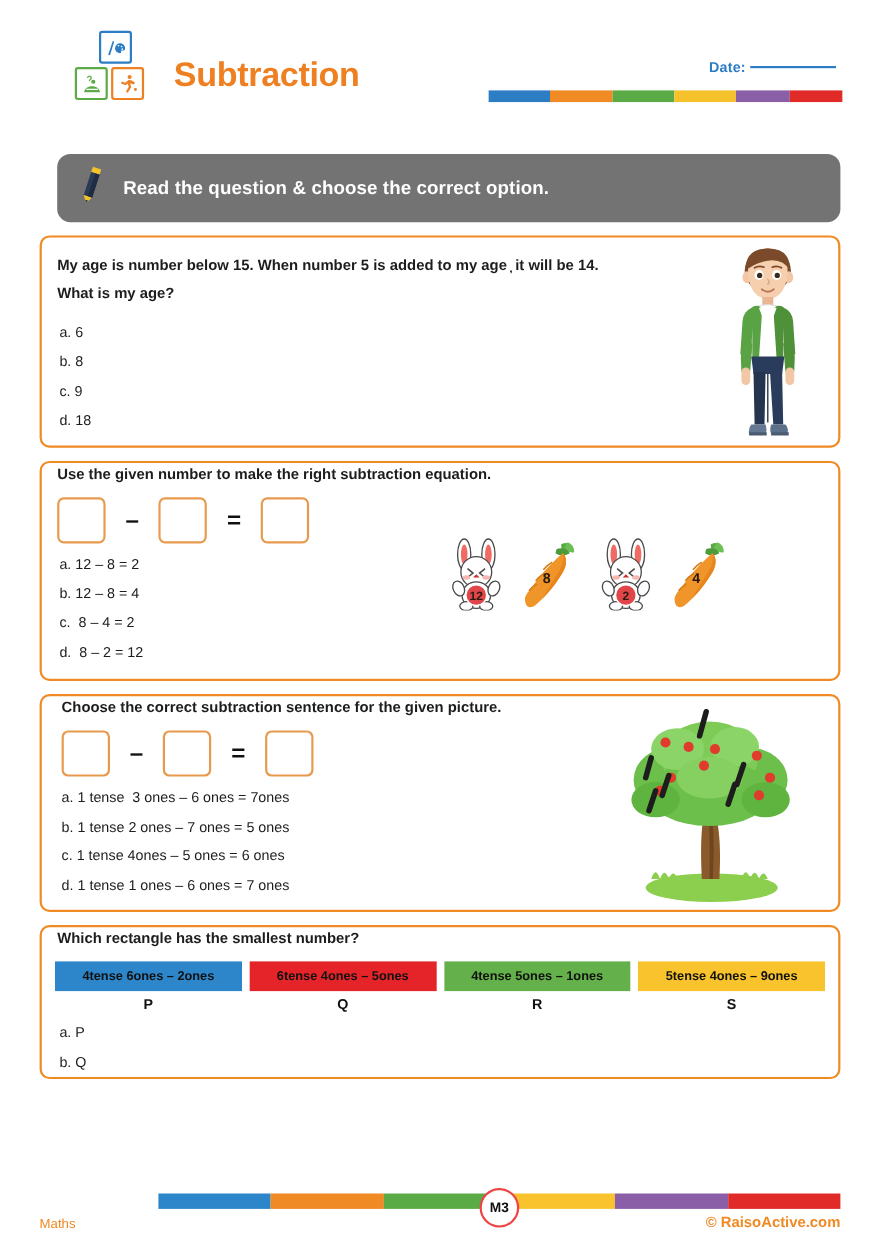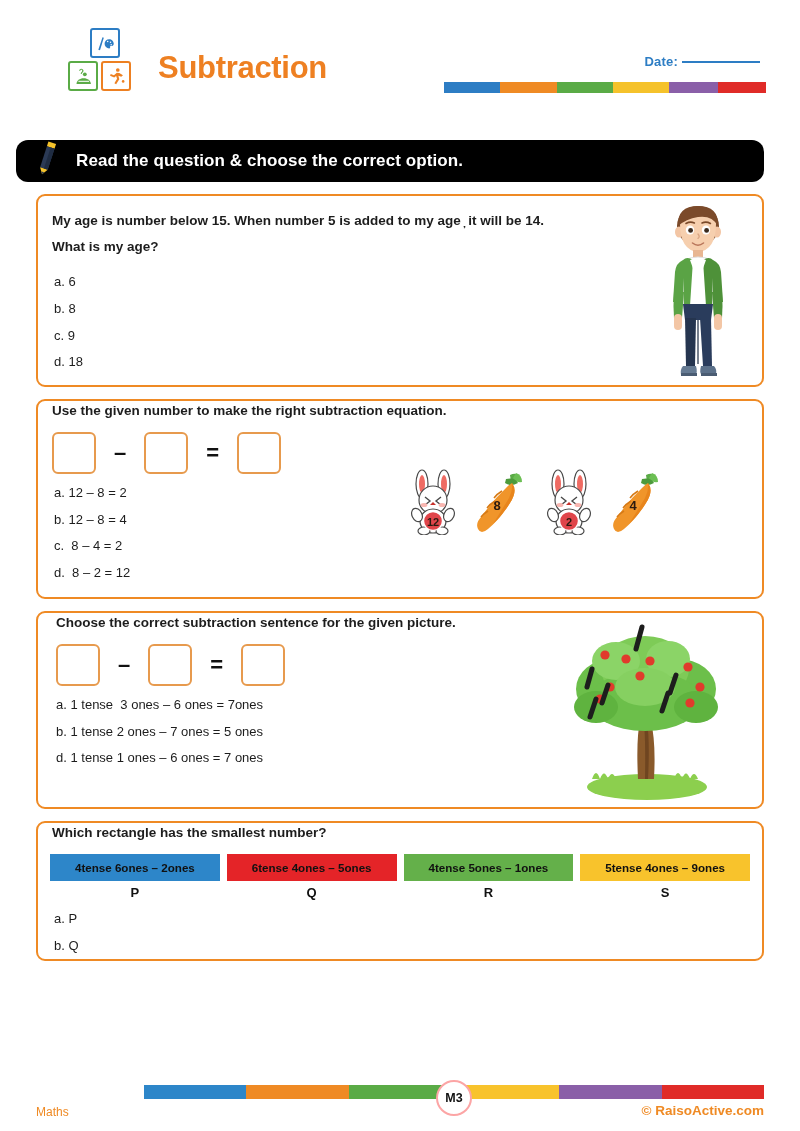--- a/index.html
+++ b/index.html
@@ -35,21 +35,21 @@
     margin-left: 4px; vertical-align: 3px;
   }
   .header-bar {
     position: absolute; right: 0; top: 58px; width: 322px; height: 11px;
     display: flex; overflow: hidden;
   }
   .header-bar span { height: 100%; }
 
   
   .banner {
-    margin: 16px 36px 0 16px; height: 42px; background: #000000;
+    margin: 16px 36px 0 52px; height: 62px; background: #737373;
     border-radius: 12px; display: flex; align-items: center; padding-left: 18px;
   }
   .banner-text {
     color: #ffffff; font-size: 17px; font-weight: bold; letter-spacing: 0.1px;
     margin-left: 16px;
   }
 
   
   .card {
     margin: 12px 36px 0 36px; border: 2px solid #ef8a24; border-radius: 9px;
@@ -101,21 +101,21 @@
   .animals { position: absolute; right: 96px; bottom: 62px; display: flex; align-items: flex-end; gap: 8px; }
   .tree { position: absolute; right: 22px; top: 6px; width: 190px; height: 185px; }
 
   
   .footer { position: absolute; left: 36px; right: 36px; bottom: 30px; height: 46px; }
   .footer-bar { position: absolute; left: 108px; right: 0; top: 6px; height: 14px; display: flex; }
   .footer-bar span { height: 100%; }
   .m-badge {
     position: absolute; left: 50%; top: -5px; transform: translateX(-50%);
     width: 36px; height: 36px; border-radius: 50%; background: #fff;
-    border: 2px solid #fca5a5; display: flex; align-items: center; justify-content: center;
+    border: 2px solid #ef4444; display: flex; align-items: center; justify-content: center;
     font-size: 12.5px; font-weight: bold; color: #111; z-index: 3;
   }
   .footer-left { position: absolute; left: 0; top: 26px; font-size: 12px; font-weight: normal; color: #ef8a24; }
   .footer-right { position: absolute; right: 0; top: 24px; font-size: 13.5px; font-weight: bold; color: #ef8a24; }
 </style>
 </head>
 <body>
 
 <div class="page">
 
@@ -329,20 +329,21 @@
     <div class="eq-row" style="padding-left:18px">
       <div class="eq-box"></div>
       <span class="eq-sym">–</span>
       <div class="eq-box"></div>
       <span class="eq-sym">=</span>
       <div class="eq-box"></div>
     </div>
     <div class="opts">
       <div class="opt">a. 1 tense  3 ones – 6 ones = 7ones</div>
       <div class="opt">b. 1 tense 2 ones – 7 ones = 5 ones</div>
+      <div class="opt">c. 1 tense 4ones – 5 ones = 6 ones</div>
       <div class="opt">d. 1 tense 1 ones – 6 ones = 7 ones</div>
     </div>
 
     <div class="tree">
       <svg width="190" height="185" viewBox="0 0 190 185" aria-hidden="true">
 
         <ellipse cx="97" cy="168" rx="60" ry="13" fill="#8ccf4e"></ellipse>
         <path d="M42 160 q4 -12 8 0 q4 -11 8 0 q4 -10 8 0z" fill="#8ccf4e"></path>
         <path d="M124 160 q4 -12 8 0 q4 -11 8 0 q4 -10 8 0z" fill="#8ccf4e"></path>
 

